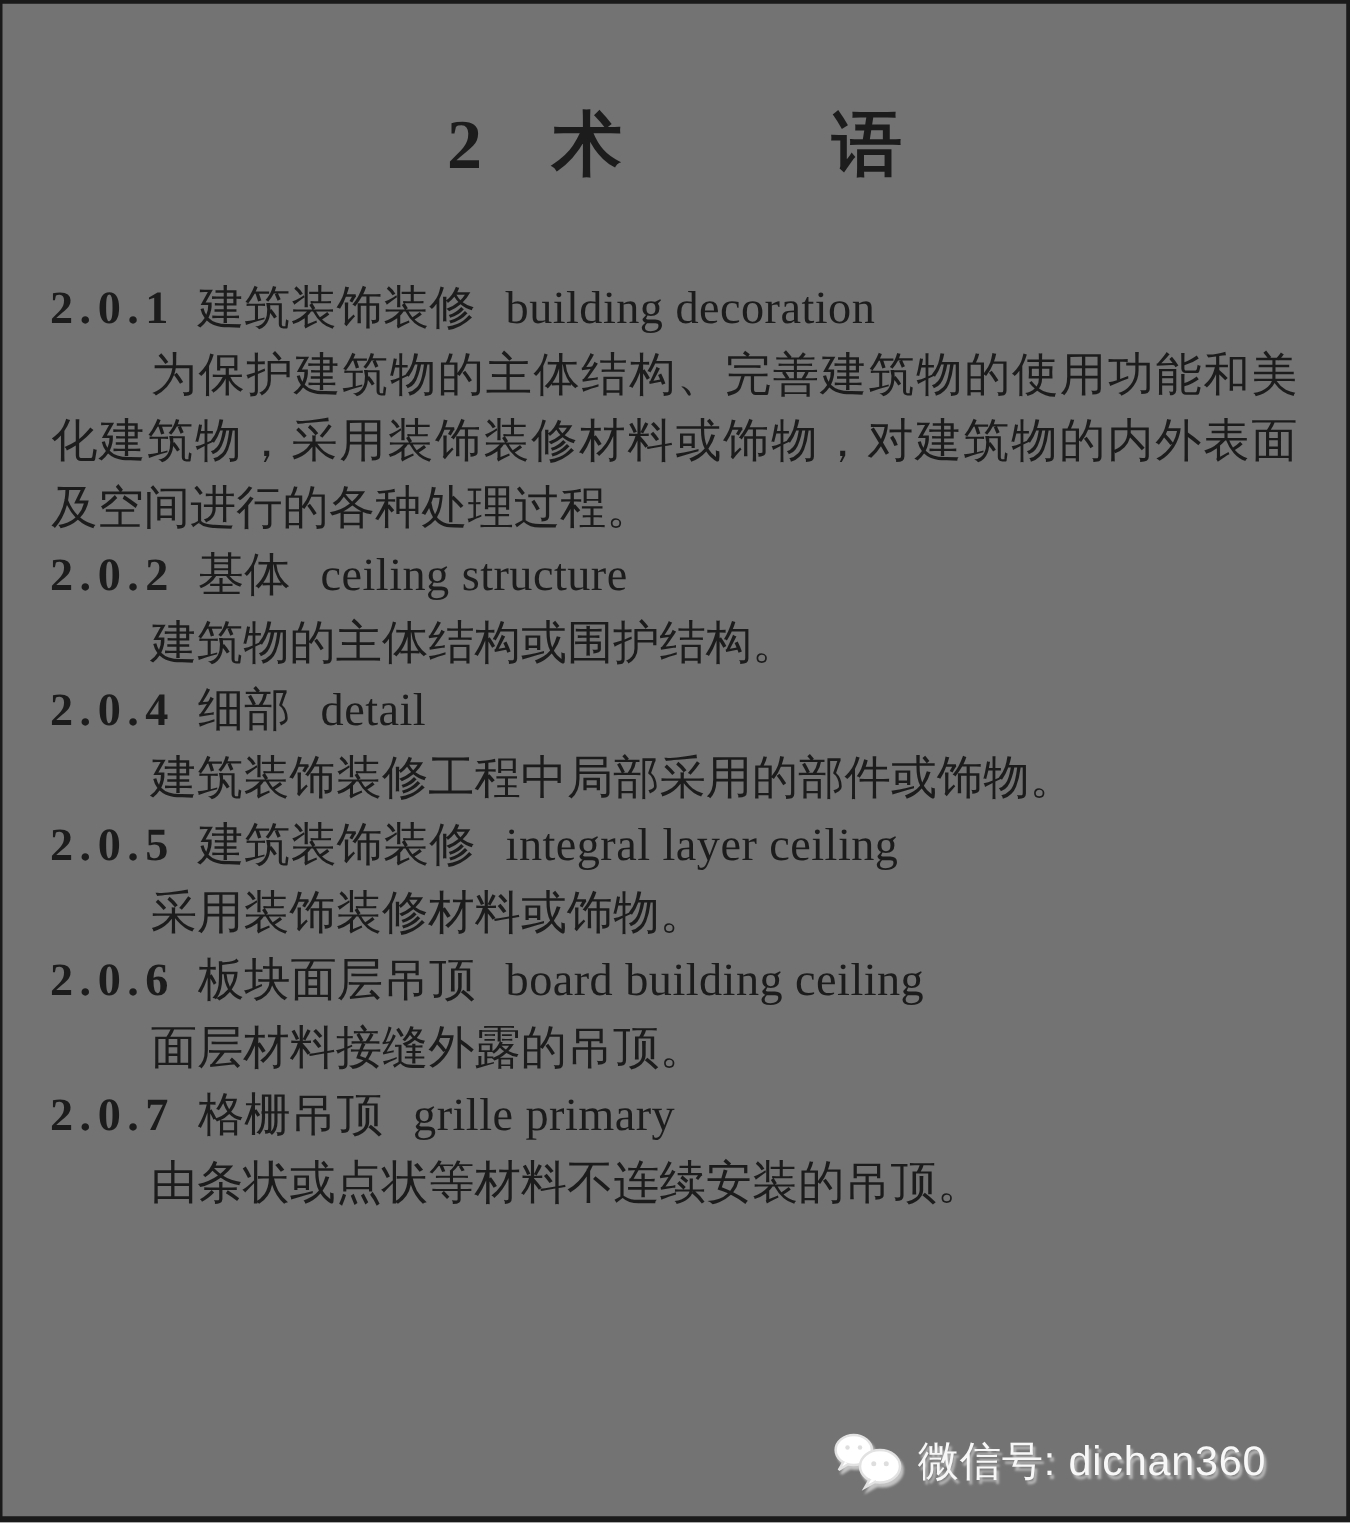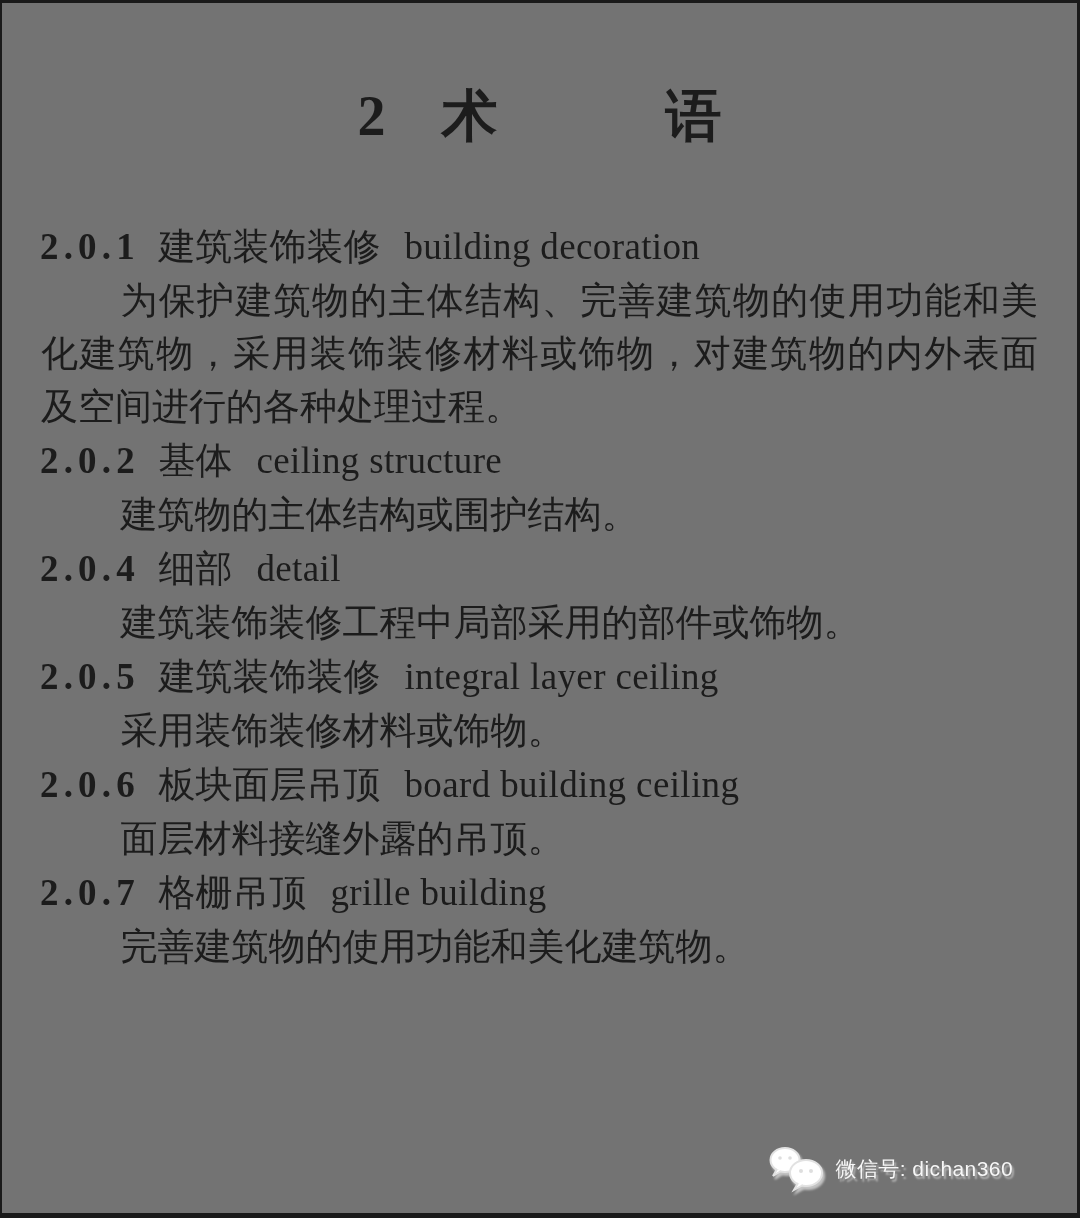--- a/index.html
+++ b/index.html
@@ -73,21 +73,21 @@
   }
   .wm-icon {
     display: inline-block;
     width: 58px;
     height: 48px;
     margin-right: 10px;
     filter: drop-shadow(2px 3px 1px #c3c3c3);
   }
   .wm-text {
     font-family: "Liberation Sans", "DejaVu Sans", sans-serif;
-    font-size: 21px;
+    font-size: 33px;
     color: #f7f7f7;
     text-shadow: 2px 3px 2px #b8b8b8;
     letter-spacing: 0.02em;
   }
 </style>
 </head>
 <body>
 
 <div class="page">
   <div class="content">
@@ -128,23 +128,23 @@
 
   <div class="term">
     <div class="term-head">
       <span class="term-num">2.0.6</span><span class="term-zh">板块面层吊顶</span><span class="term-en">board building ceiling</span>
     </div>
     <p class="term-def">面层材料接缝外露的吊顶。</p>
   </div>
 
   <div class="term">
     <div class="term-head">
-      <span class="term-num">2.0.7</span><span class="term-zh">格栅吊顶</span><span class="term-en">grille building</span>
+      <span class="term-num">2.0.7</span><span class="term-zh">格栅吊顶</span><span class="term-en">grille primary</span>
     </div>
-    <p class="term-def">完善建筑物的使用功能和美化建筑物。</p>
+    <p class="term-def">由条状或点状等材料不连续安装的吊顶。</p>
   </div>
 </div>
 
   </div>
 
   <div class="watermark">
     <span class="wm-icon">
       <svg viewBox="0 0 58 48" width="58" height="48" xmlns="http://www.w3.org/2000/svg">
         <g fill="#ffffff" stroke="#e2e2e2" stroke-width="2">
           <ellipse cx="17" cy="15" rx="14.5" ry="12"></ellipse>

